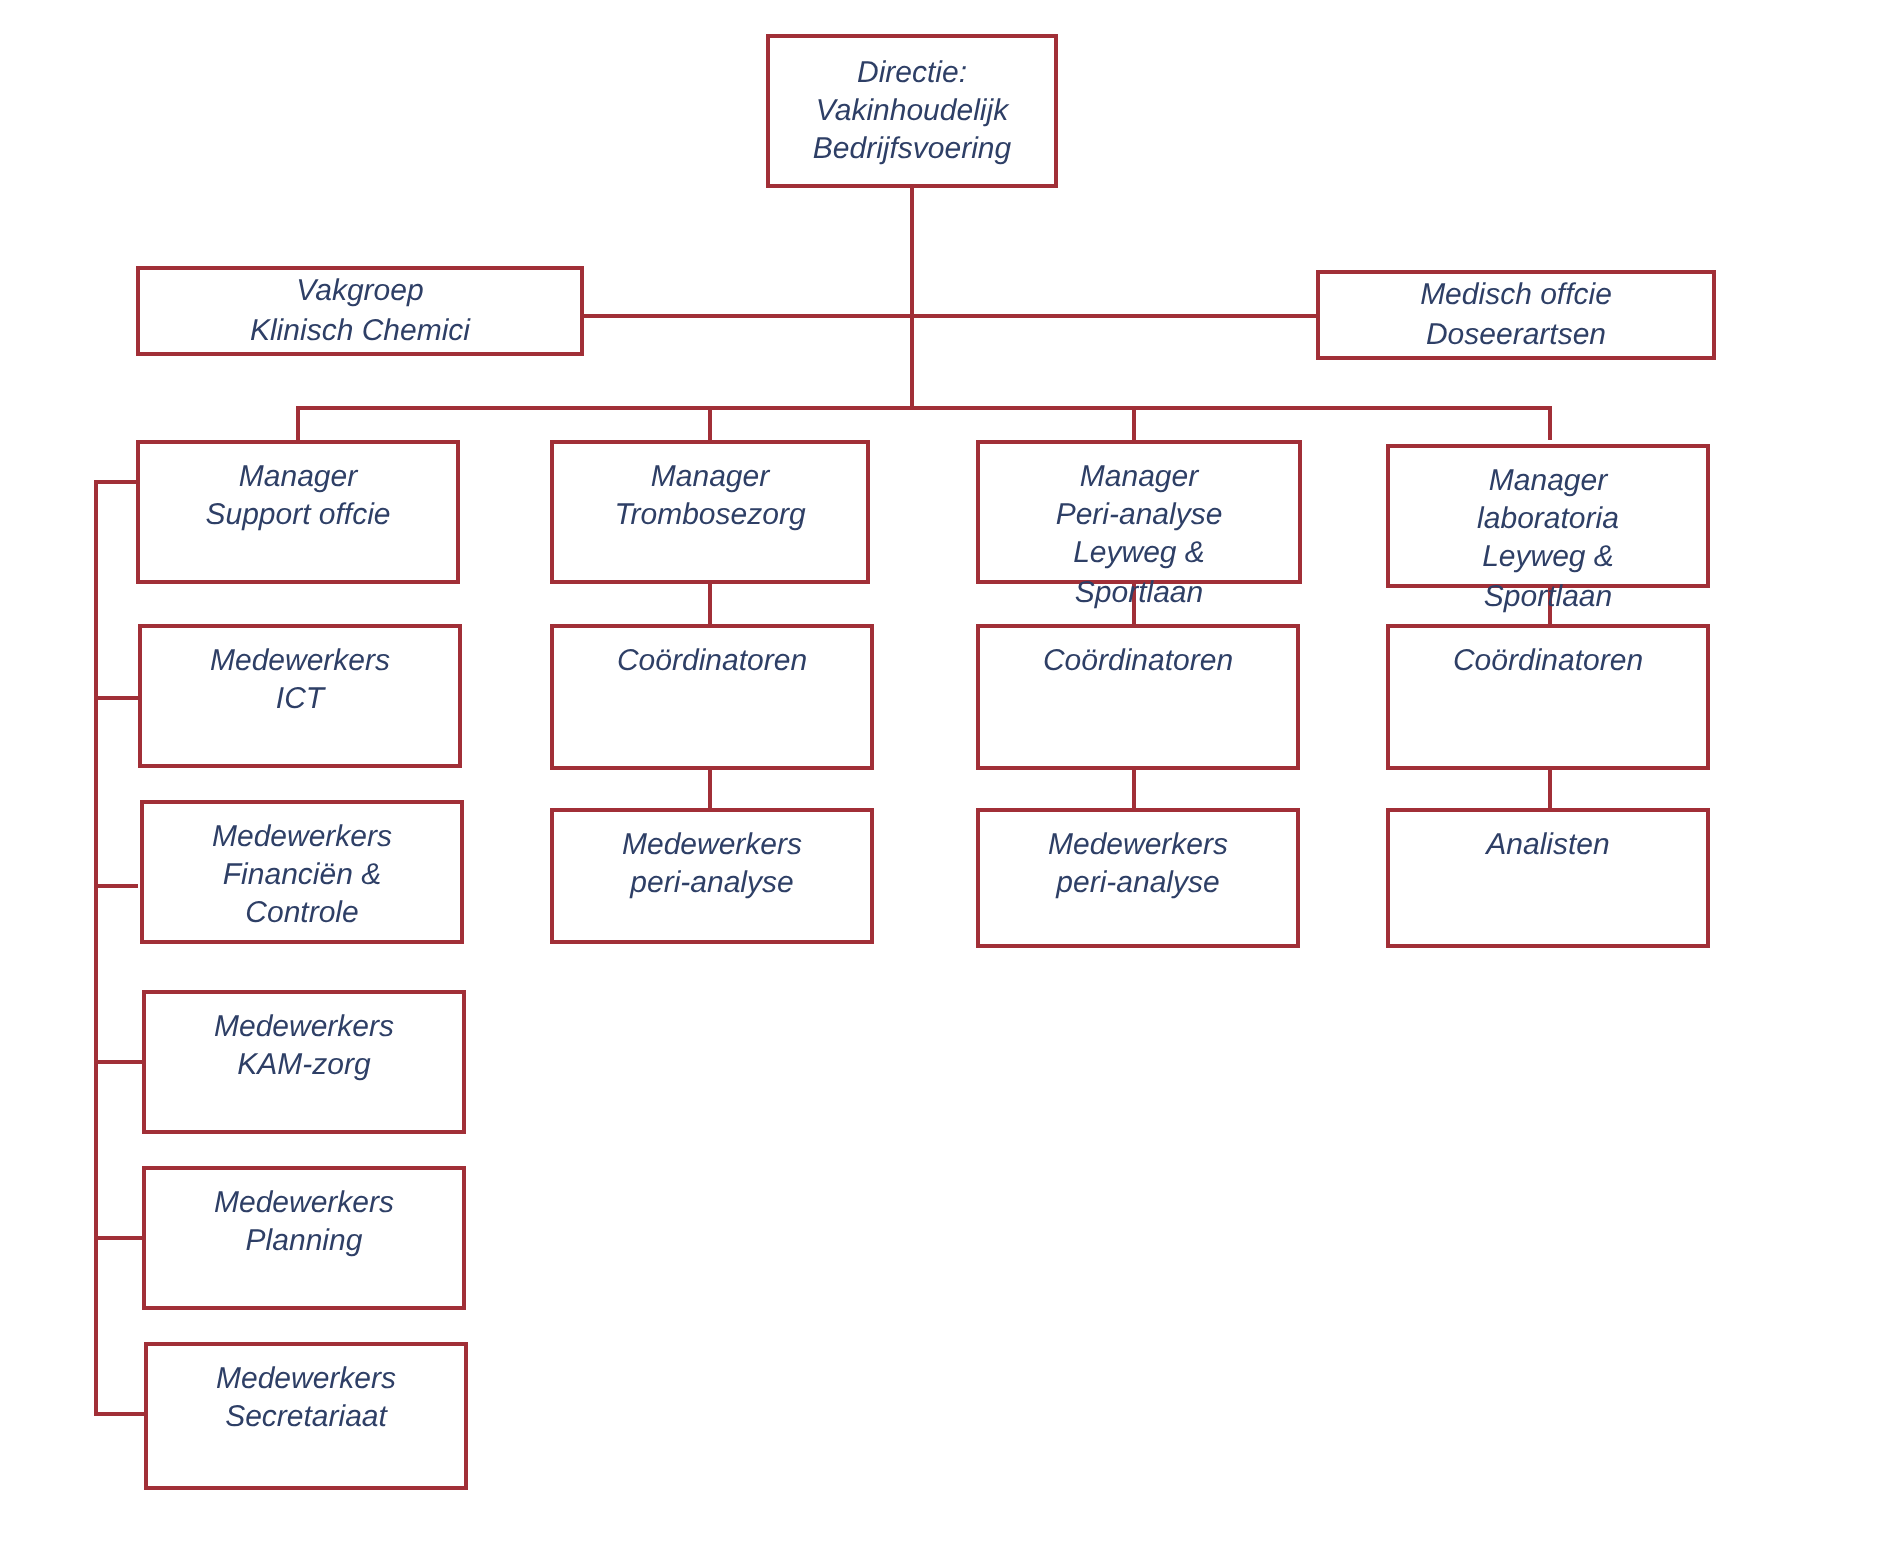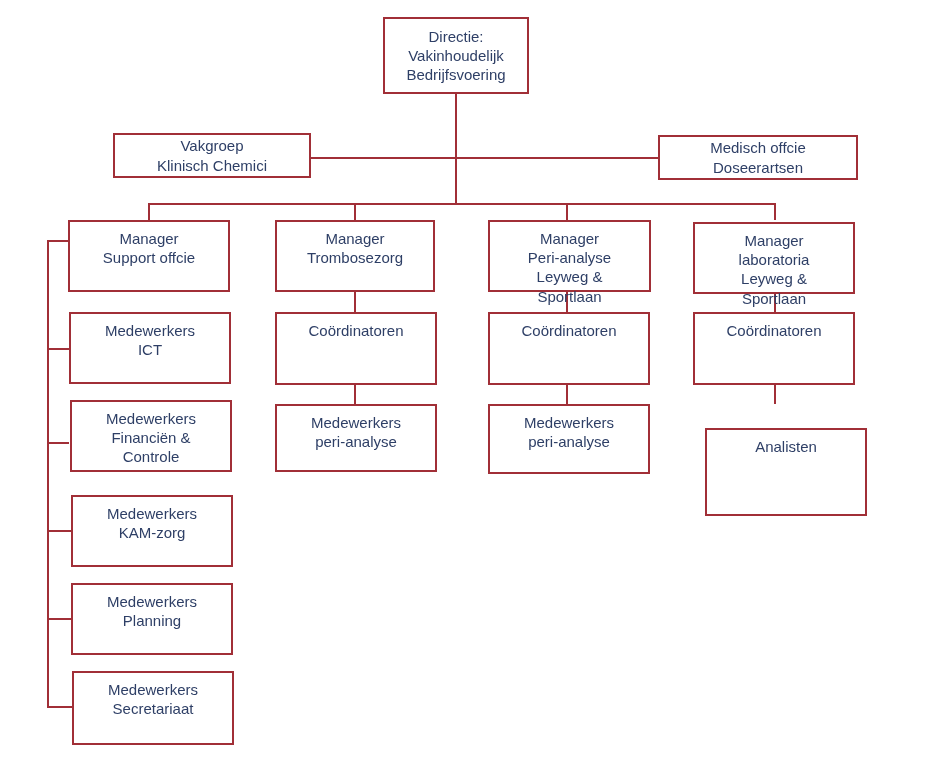--- a/index.html
+++ b/index.html
@@ -32,20 +32,21 @@
   .node.vcenter {
     align-items: center;
     padding-top: 0;
   }
   .node-label {
     white-space: pre-line;
     display: block;
     width: 100%;
     padding: 0 16px;
     box-sizing: border-box;
+    font-style: italic;
   }
   .conn {
     position: absolute;
     background: #a12f37;
     z-index: 1;
   }
   .conn.v { width: 2px; }
   .conn.h { height: 2px; }
 </style>
 </head>
@@ -81,21 +82,21 @@
   <div class="conn h" style="left:47px; top:530px; width:25px;"></div>
   <div class="conn h" style="left:47px; top:618px; width:25px;"></div>
   <div class="conn h" style="left:47px; top:706px; width:25px;"></div>
 
   <div class="node vcenter" style="left:383px; top:17px; width:146px; height:77px;">
     <span class="node-label">Directie:
 Vakinhoudelijk
 Bedrijfsvoering</span>
   </div>
 
-  <div class="node vcenter" style="left:68px; top:133px; width:198px; height:45px;margin-left:45px;">
+  <div class="node vcenter" style="left:68px; top:133px; width:224px; height:45px;">
     <span class="node-label">Vakgroep
 Klinisch Chemici</span>
   </div>
 
   <div class="node vcenter" style="left:658px; top:135px; width:200px; height:45px;">
     <span class="node-label">Medisch offcie
 Doseerartsen</span>
   </div>
 
   <div class="node" style="left:68px; top:220px; width:162px; height:72px;">
@@ -135,21 +136,21 @@
   <div class="node" style="left:275px; top:404px; width:162px; height:68px;">
     <span class="node-label">Medewerkers
 peri-analyse</span>
   </div>
 
   <div class="node" style="left:488px; top:404px; width:162px; height:70px;">
     <span class="node-label">Medewerkers
 peri-analyse</span>
   </div>
 
-  <div class="node" style="left:693px; top:428px; width:162px; height:88px;margin-left:12px;">
+  <div class="node" style="left:693px; top:404px; width:162px; height:70px;">
     <span class="node-label">Analisten</span>
   </div>
 
   <div class="node" style="left:69px; top:312px; width:162px; height:72px;">
     <span class="node-label">Medewerkers
 ICT</span>
   </div>
 
   <div class="node" style="left:70px; top:400px; width:162px; height:72px;">
     <span class="node-label">Medewerkers

